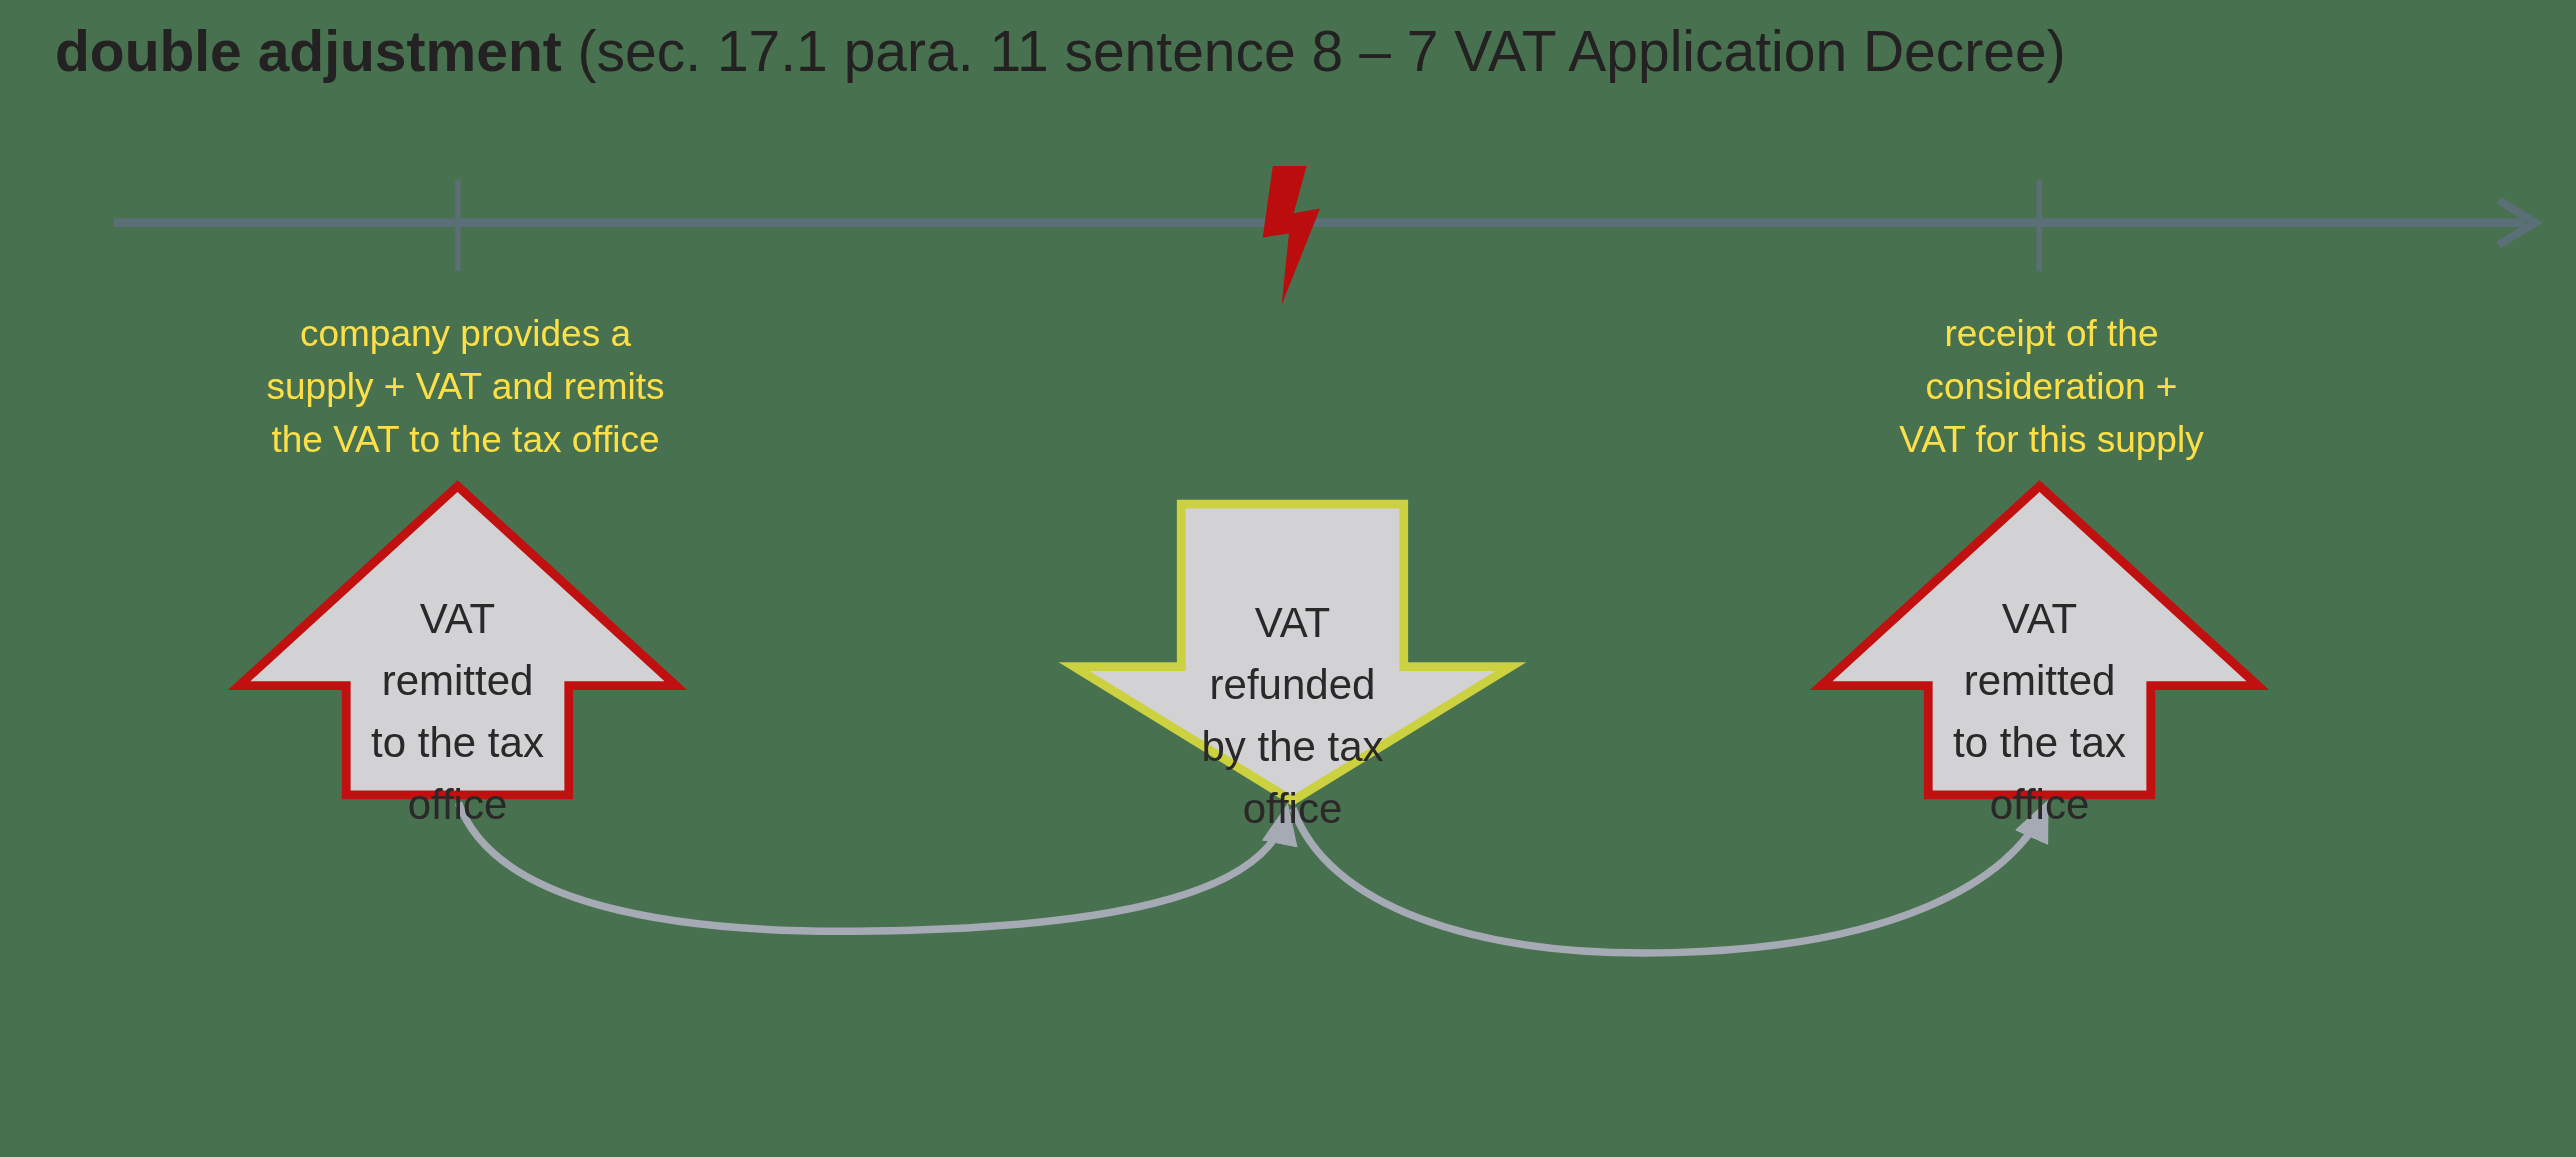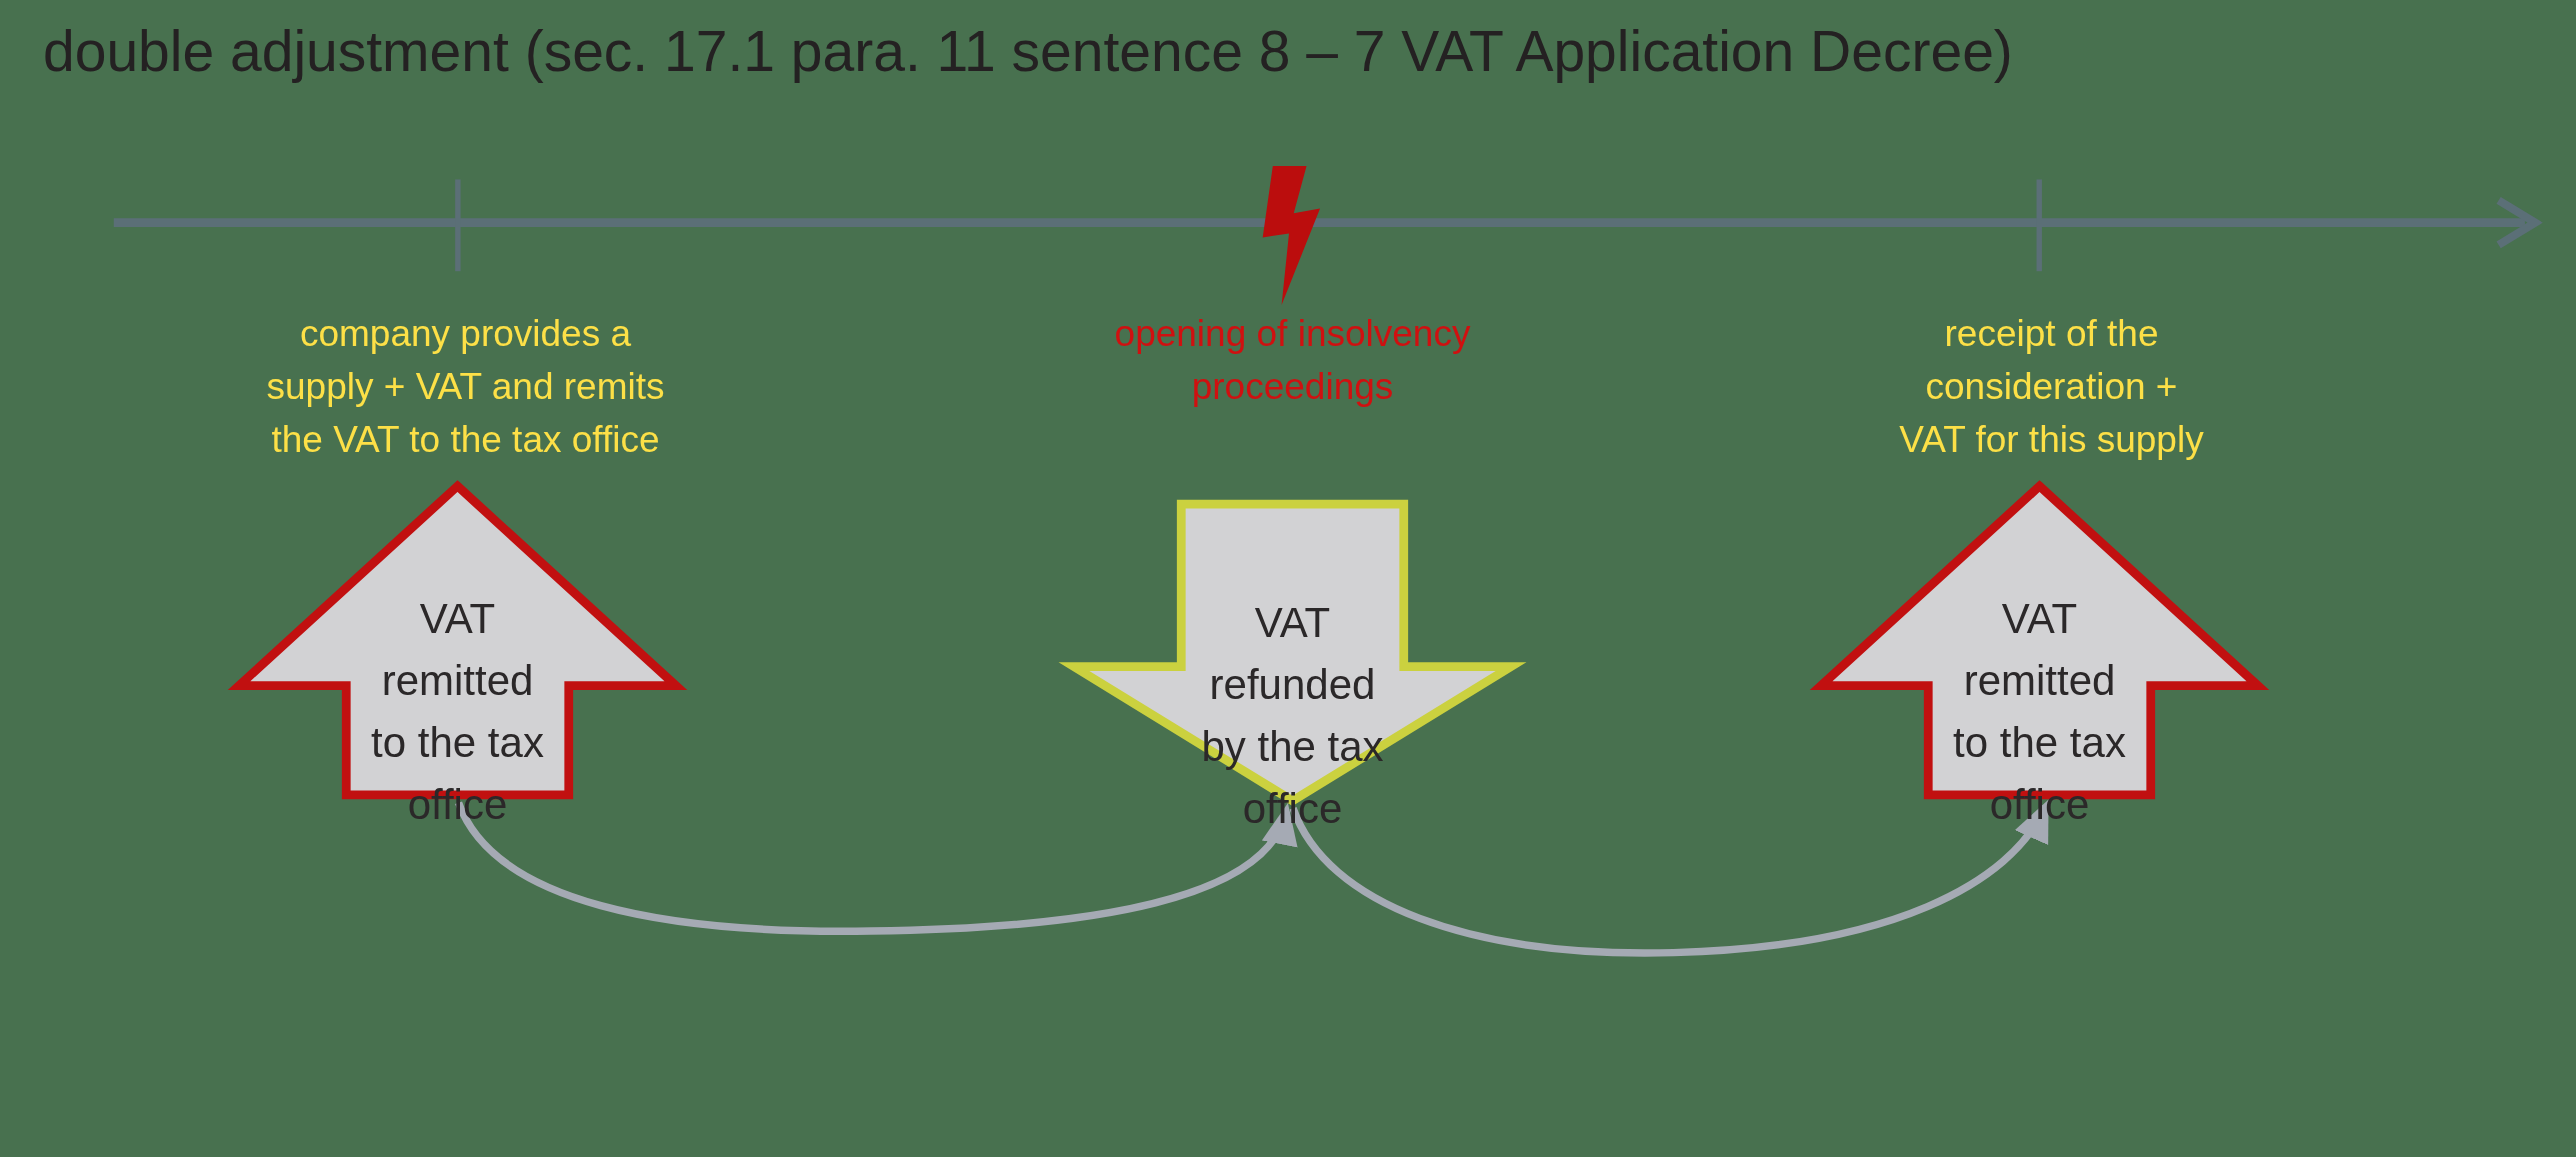--- a/index.html
+++ b/index.html
@@ -1,20 +1,20 @@
 <!DOCTYPE html>
 <html style="font-size:10.8px"><head>
 <meta charset="utf-8">
 <style>
   html,body{margin:0;padding:0;}
   body{background:#48714f;font-family:"Liberation Sans","DejaVu Sans",sans-serif;}
   .canvas{position:relative;width:2576px;height:1157px;background:#48714f;overflow:hidden;}
 
   .title{position:absolute;left:43px;top:17.5px;font-size:57px;color:#242122;white-space:nowrap;}
-  .title .tbold{font-weight:normal;}
+  .title .tbold{font-weight:bold;margin-left:12px;}
 
   .event-label{position:absolute;text-align:center;font-size:37px;line-height:53px;
                color:#fde047;white-space:pre-line;}
   .ev-left{left:209px;top:307px;width:513px;}
   .ev-mid{left:1009px;top:307px;width:567px;color:#d01010;}
   .ev-right{left:1795px;top:307px;width:513px;}
 
   .block-arrow{position:absolute;width:445px;}
   .ba-left{left:235px;top:482px;height:317px;}
   .ba-mid{left:1070px;top:500px;height:305px;}
@@ -57,22 +57,20 @@
 
     <polygon points="1886,246 1936,246 1917,316 1956,309 1899,452 1910,346 1871,352" fill="#bb0d0d"></polygon>
 
     <path d="M 679,1190 C 732,1338 985,1385 1290,1380 C 1620,1376 1880,1332 1906,1202" fill="none" stroke="#a5aab4" stroke-width="11" marker-end="url(#curveHead)"></path>
     <path d="M 1916,1198 C 1965,1340 2180,1420 2480,1412 C 2800,1404 2980,1310 3031,1196" fill="none" stroke="#a5aab4" stroke-width="11" marker-end="url(#curveHead)"></path>
   </svg>
 
   <div class="event-label ev-left">company provides a
 supply + VAT and remits
 the VAT to the tax office</div>
-  <div class="event-label ev-mid">opening of insolvency
-proceedings</div>
   <div class="event-label ev-right">receipt of the
 consideration +
 VAT for this supply</div>
 
   <div class="block-arrow ba-left">
     <svg viewBox="0 0 660 470">
       <path d="M330,6 L654,302 L495,302 L495,464 L165,464 L165,302 L6,302 Z" fill="#d2d2d4" stroke="#c11010" stroke-width="13" stroke-linejoin="miter"></path>
     </svg>
     <div class="arrow-label">VAT
 remitted

